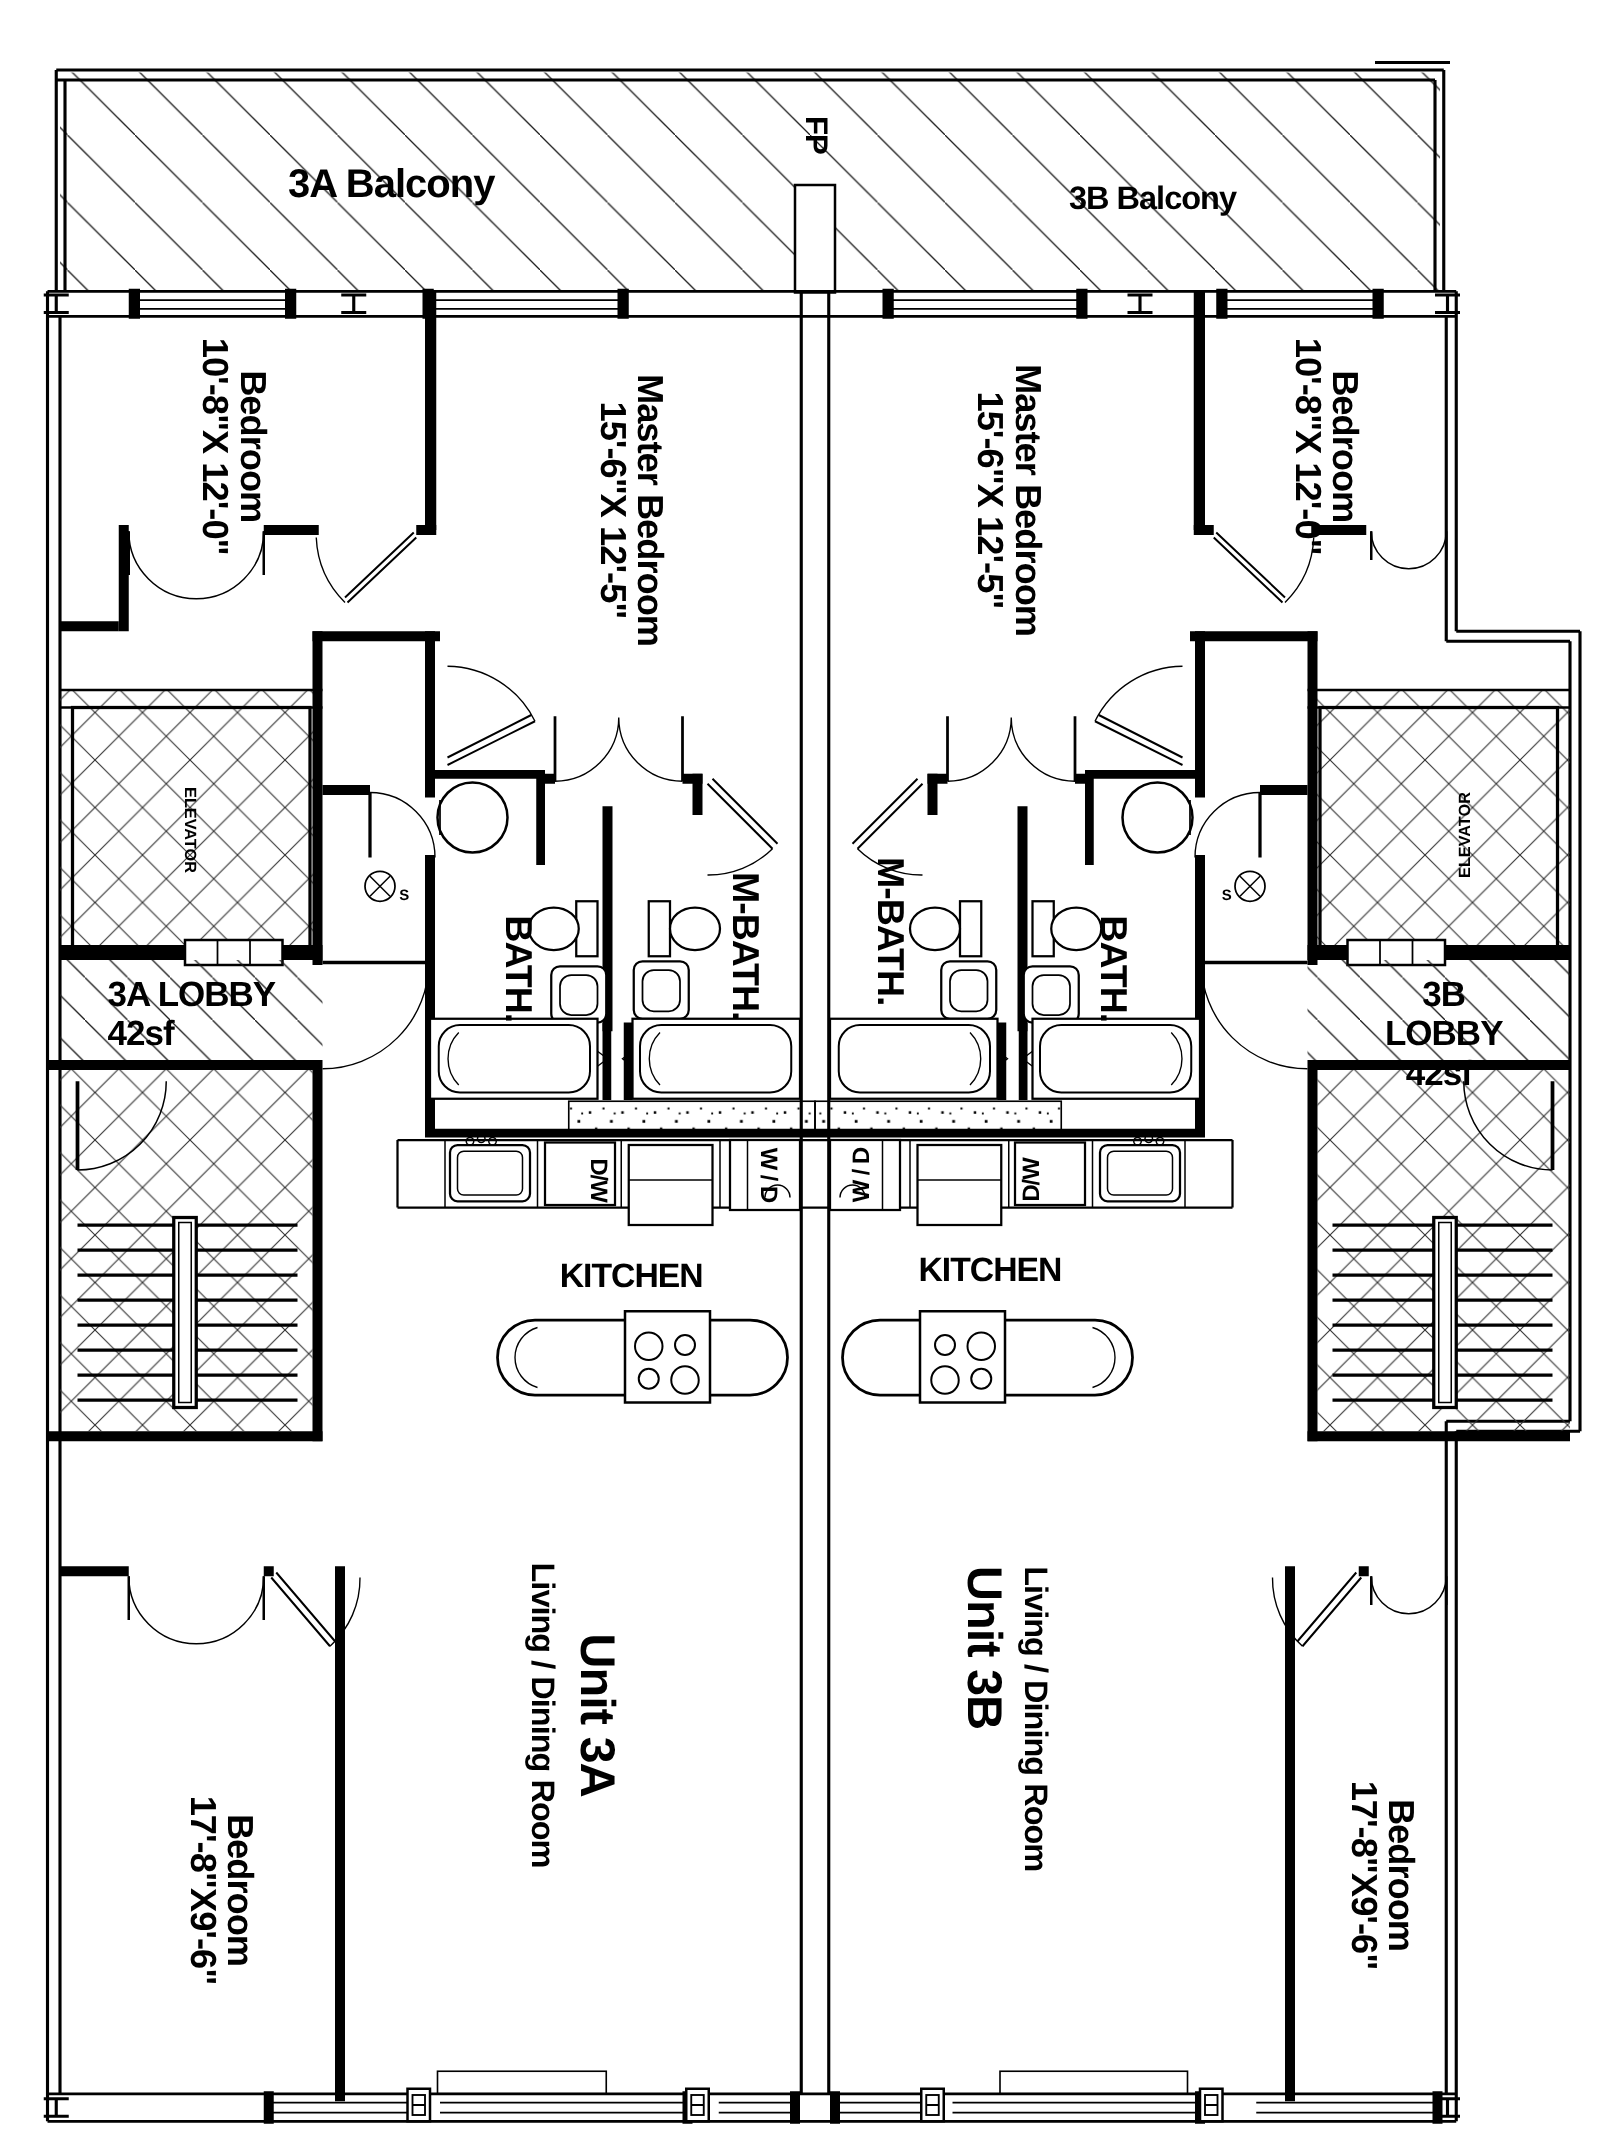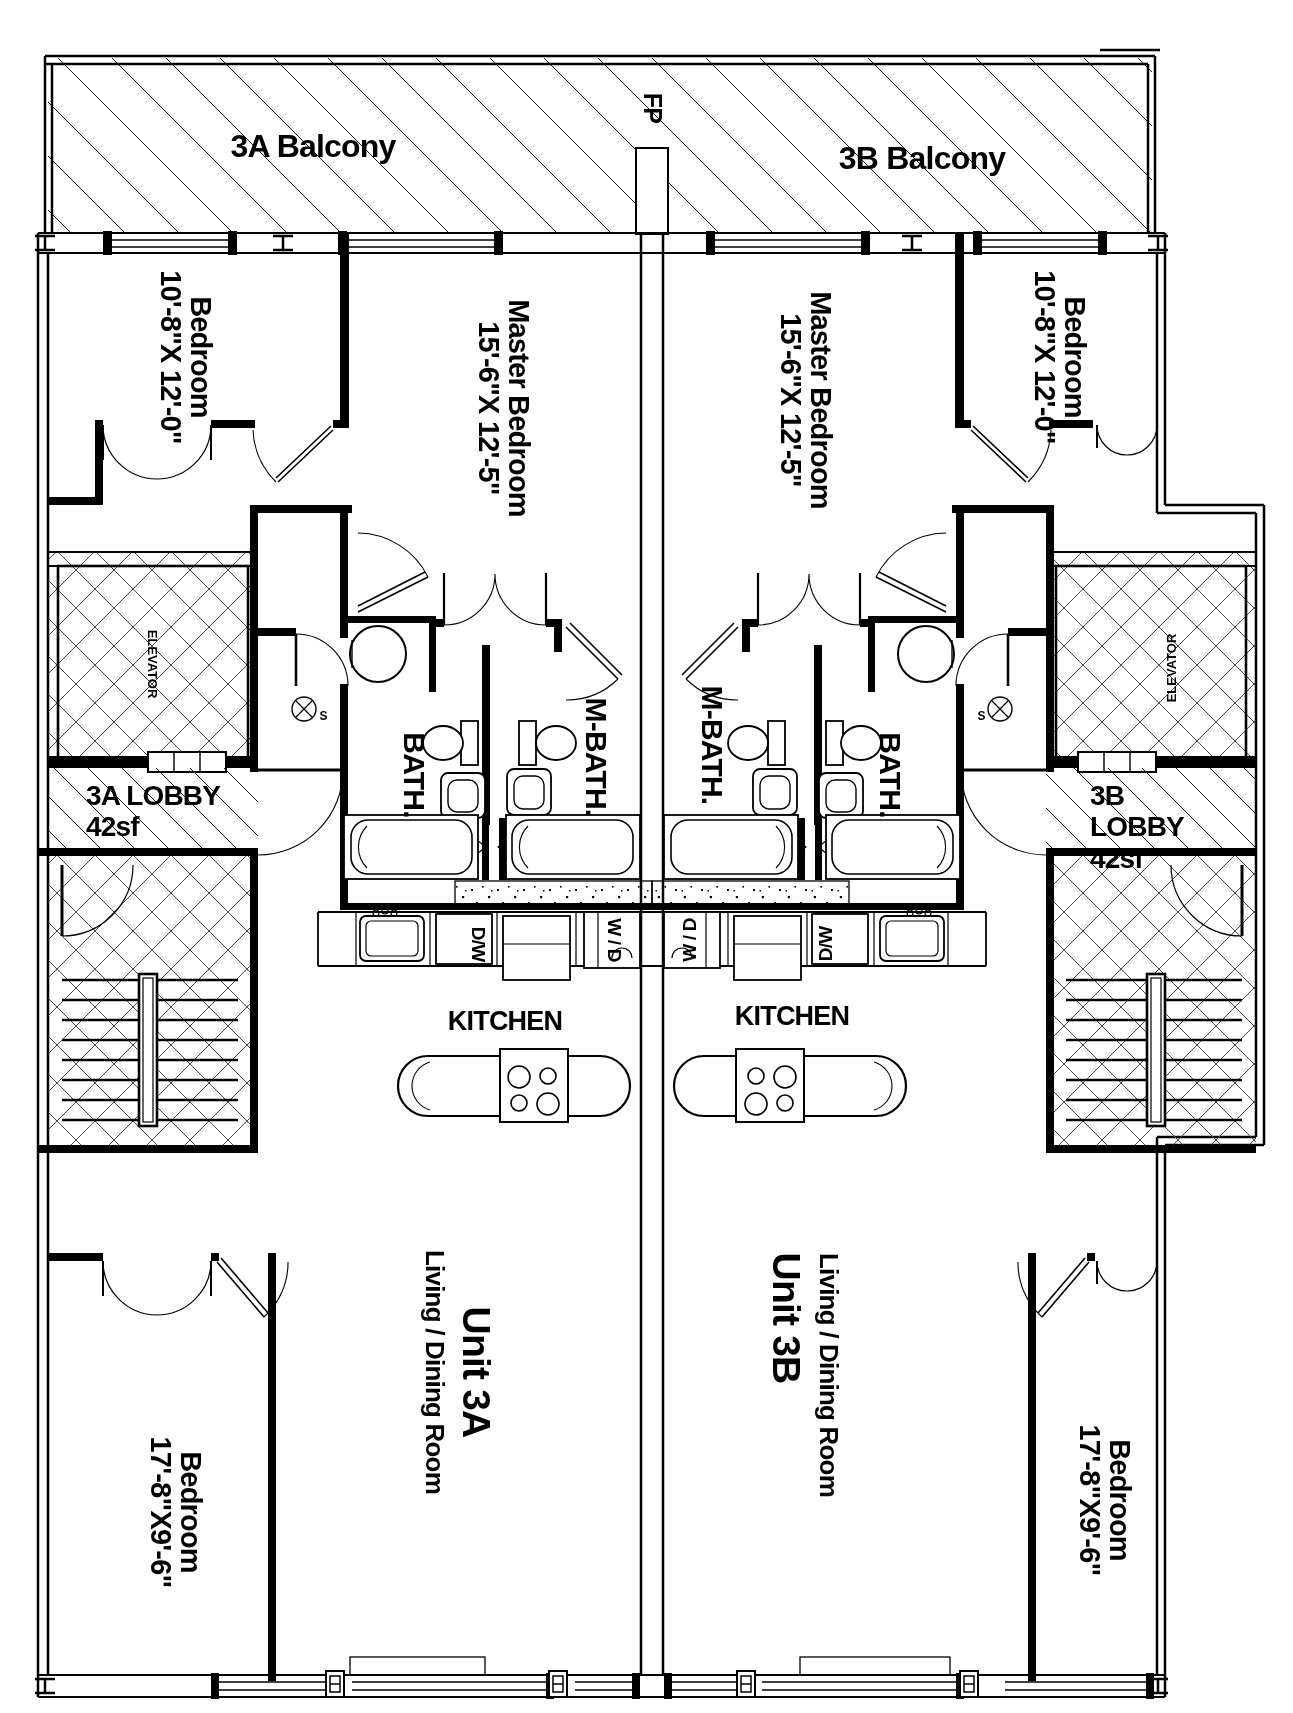--- a/index.html
+++ b/index.html
@@ -330,21 +330,21 @@
     <path d="M1097,1261 A30,30 0 0 0 1127,1291 M1157,1261 A30,30 0 0 1 1127,1291" stroke="#000" stroke-width="1.2" fill="none"></path>
     <path d="M1097,1261 V1284 M1157,1261 V1284" stroke="#000" stroke-width="2"></path>
     <path d="M1089,1262 L1042,1317 M1085,1258 L1038,1313" stroke="#000" stroke-width="1.6" fill="none"></path>
     <path d="M1042,1317 A73,73 0 0 1 1018,1262" stroke="#000" stroke-width="1.1" fill="none"></path>
   </g>
 </svg>
 
 <div style="position:absolute;inset:0;">
 
   <div class="lbl" style="left:313px;top:147px;font-size:32px;">3A Balcony</div>
-  <div class="lbl" style="left:922px;top:159px;font-size:32px;">3B Balcony</div>
+  <div class="lbl" style="left:922px;top:159px;font-size:26px;">3B Balcony</div>
   <div class="lbl r90" style="left:653px;top:108px;font-size:25px;">FP</div>
 
   <div class="lbl r90" style="left:186px;top:357px;font-size:29px;">
     <span>Bedroom</span>
     <span>10'-8"X 12'-0"</span>
   </div>
   <div class="lbl r90" style="left:504px;top:408px;font-size:29px;">
     <span>Master Bedroom</span>
     <span>15'-6"X 12'-5"</span>
   </div>
@@ -357,21 +357,21 @@
     <span>10'-8"X 12'-0"</span>
   </div>
 
   <div class="lbl r90" style="left:152px;top:664px;font-size:13px;letter-spacing:0;">ELEVATOR</div>
   <div class="lbl rm90" style="left:1172px;top:668px;font-size:13px;letter-spacing:0;">ELEVATOR</div>
 
   <div class="lobby" style="left:86px;top:780px;text-align:left;">
     <span style="display:block;text-align:right;">3A LOBBY</span>
     <span style="display:block;">42sf</span>
   </div>
-  <div class="lobby" style="left:1090px;top:780px;width:130px;text-align:left;">
+  <div class="lobby" style="left:1090px;top:780px;width:130px;text-align:center;">
     <span style="display:block;">3B LOBBY</span>
     <span style="display:block;padding-right:8px;">42sf</span>
   </div>
 
   <div class="lbl r90" style="left:414px;top:775px;font-size:30px;">BATH.</div>
   <div class="lbl r90" style="left:596px;top:757px;font-size:30px;">M-BATH.</div>
   <div class="lbl r90" style="left:712px;top:745px;font-size:30px;">M-BATH.</div>
   <div class="lbl r90" style="left:890px;top:775px;font-size:30px;">BATH.</div>
 
   <div class="lbl r90" style="left:478px;top:944px;font-size:19px;">D/W</div>

